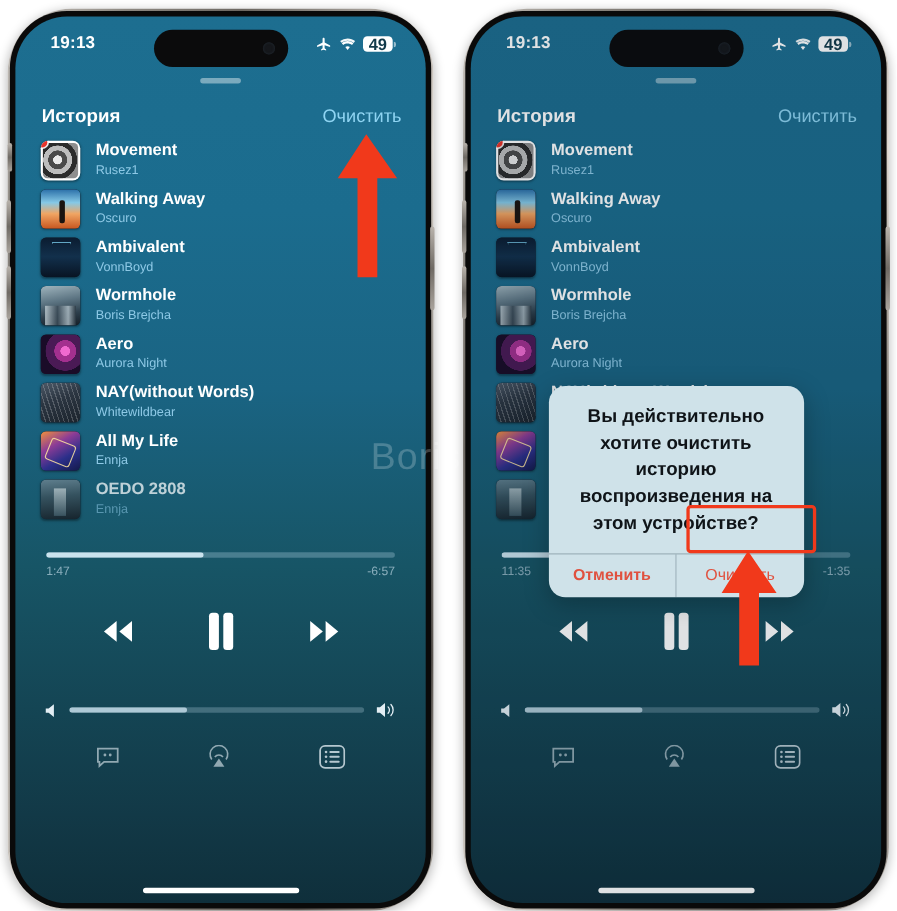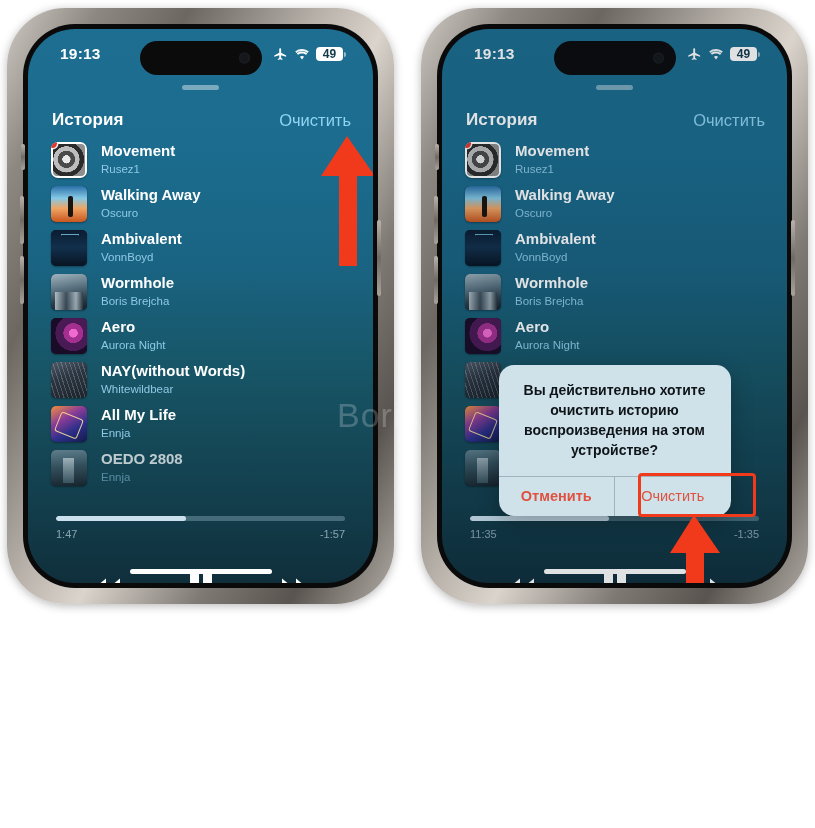--- a/index.html
+++ b/index.html
@@ -12,24 +12,24 @@
   .stage {
     position: relative;
     width: 815px; height: 828px;
     background: #fff;
   }
 
   
   .phone {
     position: absolute;
     top: 8px;
-    width: 387px; height: 596px;
+    width: 387px; height: 820px;
     border-radius: 58px;
     background: linear-gradient(118deg,#cfcac4 0%,#8d8881 13%,#6c6761 26%,#b8b2ab 45%,#dad4cd 55%,#7e7972 72%,#59544f 85%,#b3ada6 100%);
-    padding: 16px;
+    padding: 2px;
     box-shadow: 0 2px 10px rgba(0,0,0,.28);
   }
   .phone.left  { left: 7px; }
   .phone.right { left: 421px; }
 
   .phone-inner {
     position: relative;
     width: 100%; height: 100%;
     border-radius: 52px;
     background: #0a0a0a;
@@ -85,21 +85,21 @@
     width: 27px; height:14px;
     border-radius: 4px;
     background:#fff;
     display:flex; align-items:center; justify-content:center;
   }
   .battery::after{
     content:""; position:absolute; right:-3px; top:4.5px;
     width:2px; height:5px; border-radius:0 2px 2px 0;
     background: rgba(255,255,255,.55);
   }
-  .battery span{ color:#123a4a; font-size:12px; font-weight:700; line-height:1; }
+  .battery span{ color:#123a4a; font-size:15px; font-weight:700; line-height:1; }
 
   
   .island {
     position:absolute; z-index: 14;
     left:50%; transform:translateX(-50%);
     top: 12px;
     width: 122px; height: 34px;
     background:#0b0b0c; border-radius:18px;
   }
   .island .cam {
@@ -241,21 +241,21 @@
     width: 232px;
     border-radius: 15px;
     background: #cfe2e9;
     overflow:hidden;
     box-shadow: 0 6px 22px rgba(0,0,0,.25);
   }
   .alert-msg{
     padding: 16px 14px 15px;
     text-align:center;
     color:#0f1418;
-    font-size:14px;
+    font-size:17px;
     font-weight:600;
     line-height:1.42;
   }
   .alert-actions{
     display:flex;
     border-top: .6px solid rgba(60,80,92,.32);
   }
   .alert-btn{
     flex:1;
     text-align:center;
@@ -405,21 +405,21 @@
             </div>
           </div>
         </div>
 
         <div class="progress-wrap">
           <div class="bar">
             <div class="fill" id="pfill-l" style="width: 45%;"></div>
           </div>
           <div class="times">
             <span>1:47</span>
-            <span>-1:57</span>
+            <span>-6:57</span>
           </div>
         </div>
 
         <div class="transport">
           <div class="tbtn">
             <svg width="40" height="26" viewBox="0 0 40 26">
               <path fill="#fff" d="M19 3.5v19L7.5 13 19 3.5z"></path>
               <path fill="#fff" d="M33 3.5v19L21.5 13 33 3.5z"></path>
             </svg>
           </div>

